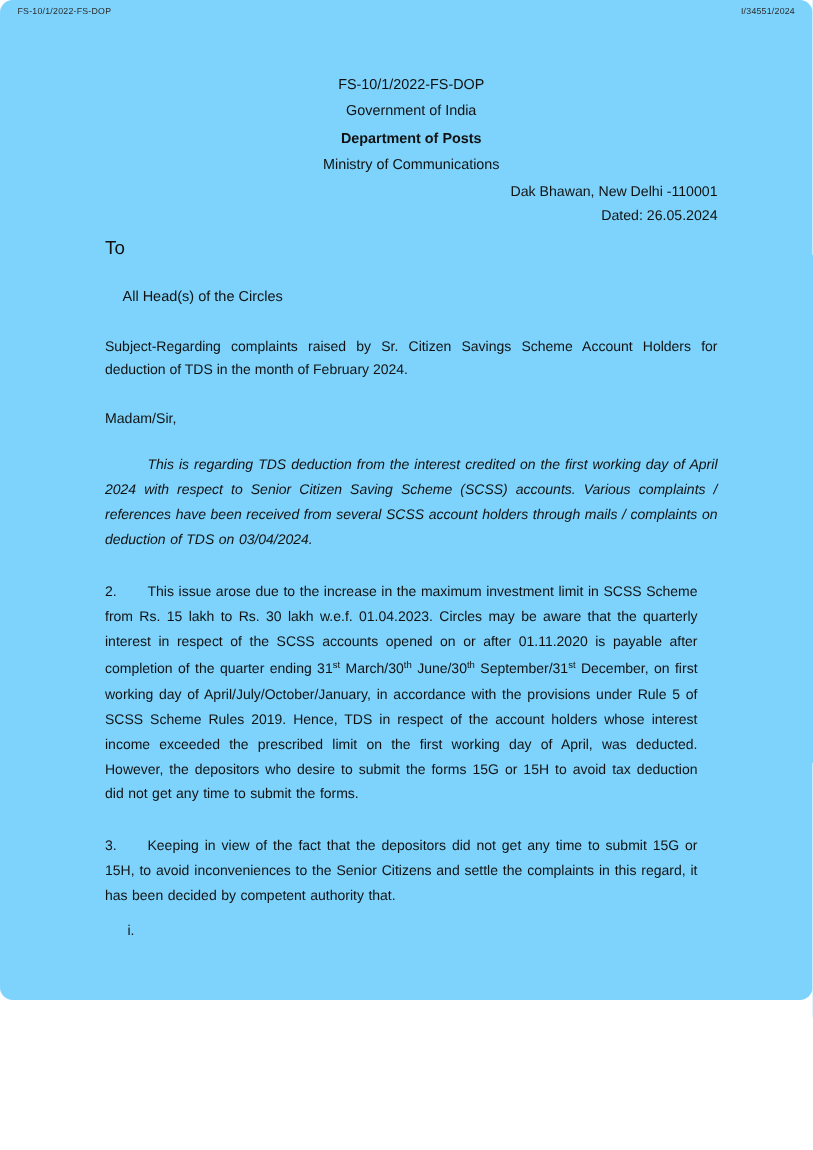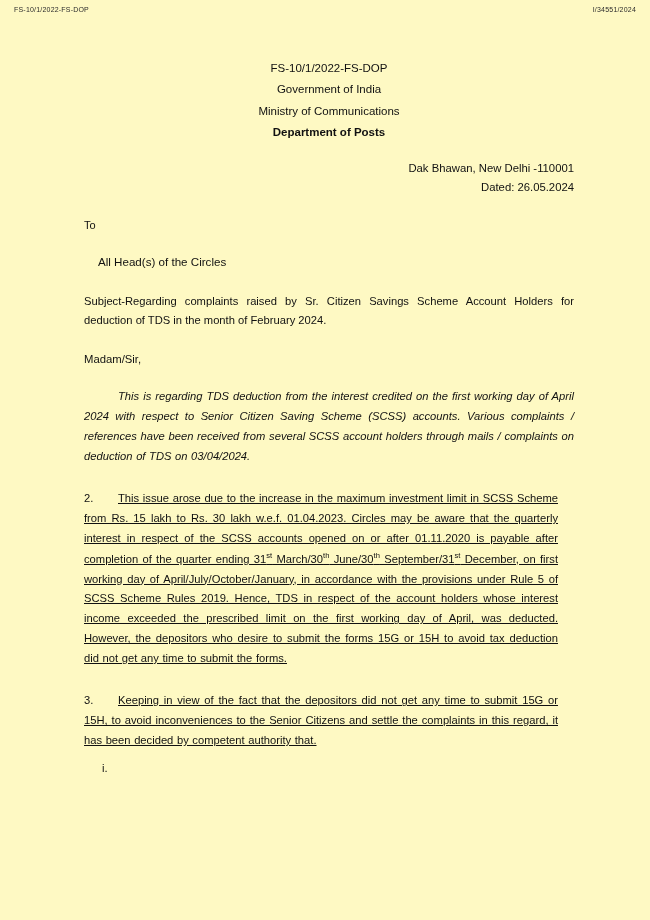--- a/index.html
+++ b/index.html
@@ -11,23 +11,24 @@
     width: 650px;
     height: 920px;
     font-family: "Liberation Sans", sans-serif;
     color: #000000;
     position: relative;
     overflow: hidden;
   }
   .page {
     position: relative;
     width: 650px;
-    height: 920px;
-    background: #fef9c3;
+    height: 800px;
+    background: #7dd3fc;
     box-sizing: border-box;
+    border-radius: 10px;
   }
   .header-strip {
     position: absolute;
     top: 0;
     left: 0;
     right: 0;
     height: 30px;
     display: flex;
     justify-content: space-between;
     align-items: flex-start;
@@ -55,30 +56,30 @@
   }
   .center-block .ln {
     display: block;
     font-size: 11.5px;
   }
   .center-block .bold {
     font-weight: bold;
   }
   .right-block {
     text-align: right;
-    margin-top: 16px;
+    margin-top: 2px;
     line-height: 1.7;
   }
   .right-block .ln {
     display: block;
     font-size: 11.3px;
   }
   .to-line {
-    margin-top: 20px;
-    font-size: 11px;
+    margin-top: 4px;
+    font-size: 15px;
   }
   .addressee {
     margin-top: 18px;
     margin-left: 14px;
     font-weight: normal;
     font-size: 11.6px;
   }
   .subject {
     margin-top: 22px;
     text-align: justify;
@@ -98,21 +99,20 @@
     font-style: italic;
   }
   p.para.indent {
     text-indent: 34px;
   }
   .num-para {
     margin: 22px 16px 0 0;
     text-align: justify;
     font-size: 11.2px;
     line-height: 1.78;
-    text-decoration: underline;
   }
   .num-label {
     display: inline-block;
     width: 34px;
   }
   sup {
     font-size: 0.68em;
     vertical-align: super;
   }
   .sublist {
@@ -145,22 +145,22 @@
   <div class="header-strip">
     <span class="header-left">FS-10/1/2022-FS-DOP</span>
     <span class="header-right">I/34551/2024</span>
   </div>
 
   <div class="body-area">
 
     <div class="center-block">
       <span class="ln">FS-10/1/2022-FS-DOP</span>
       <span class="ln">Government of India</span>
+      <span class="ln bold">Department of Posts</span>
       <span class="ln">Ministry of Communications</span>
-      <span class="ln bold">Department of Posts</span>
     </div>
 
     <div class="right-block">
       <span class="ln">Dak Bhawan, New Delhi -110001</span>
       <span class="ln">Dated: 26.05.2024</span>
     </div>
 
     <div class="to-line">To</div>
 
     <div class="addressee">All Head(s) of the Circles</div>

